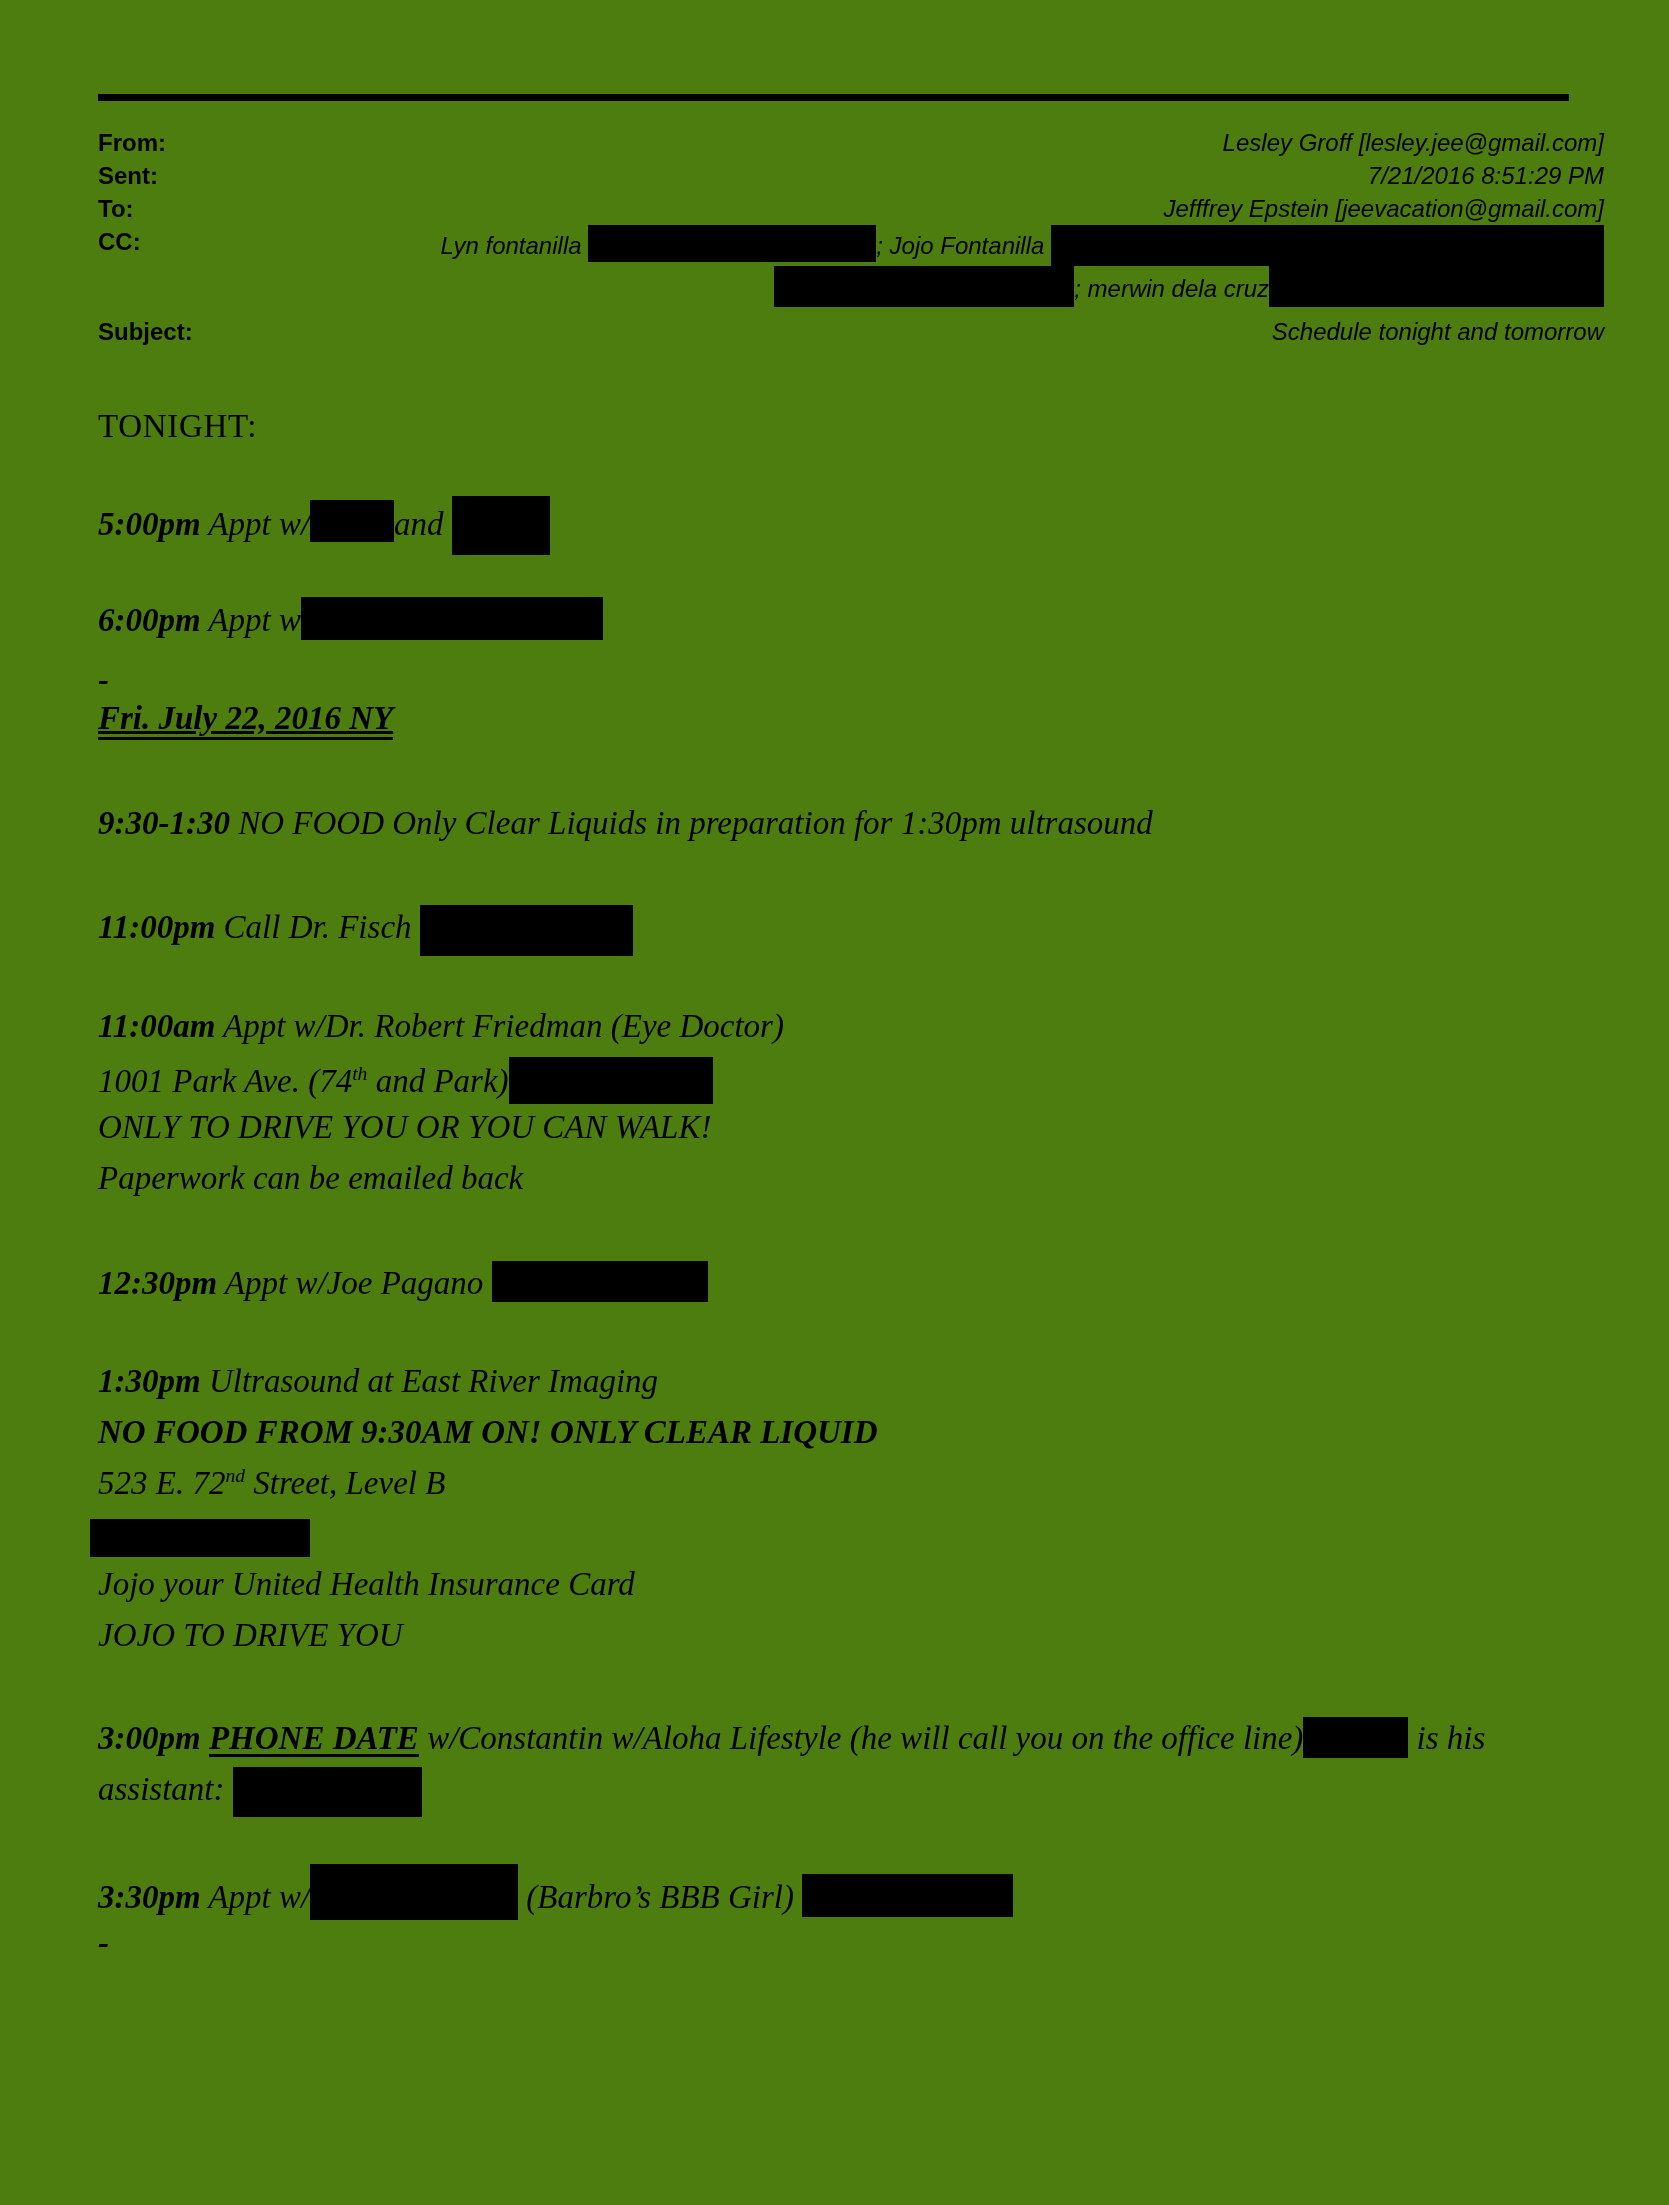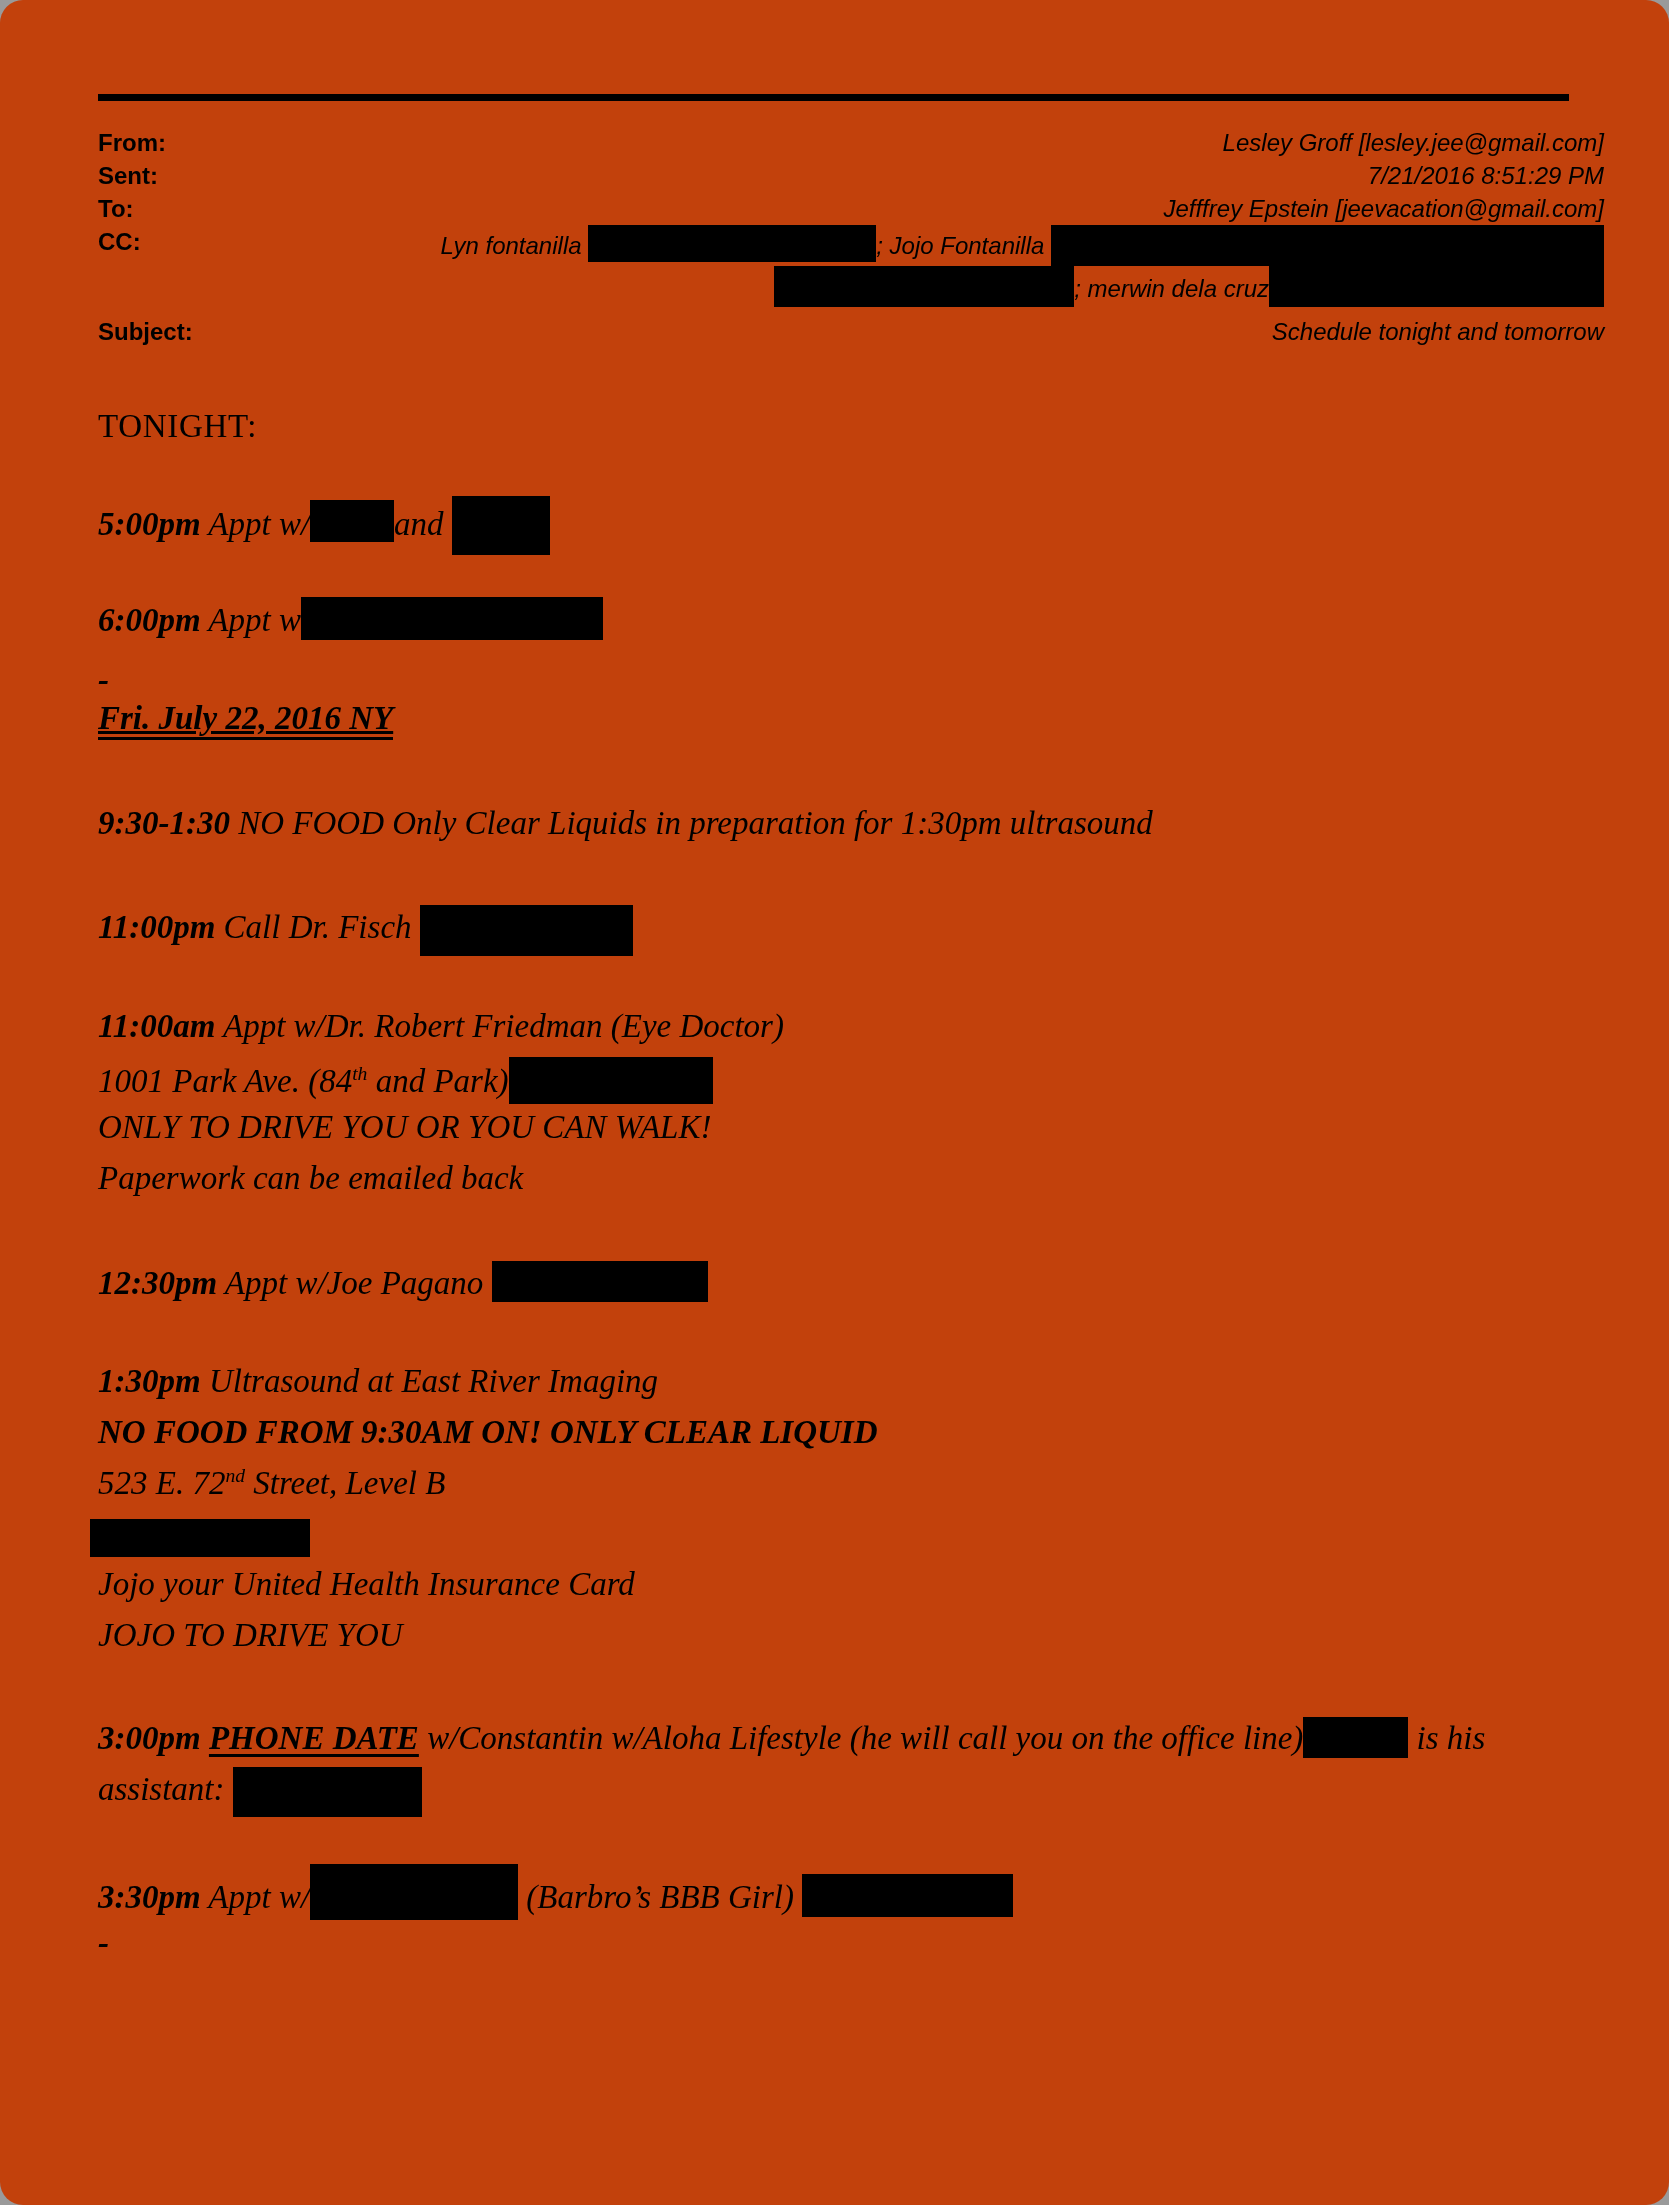--- a/index.html
+++ b/index.html
@@ -1,23 +1,22 @@
 <!DOCTYPE html>
 <html style="font-size:10.5px"><head>
 <meta charset="utf-8">
 <style>
   html,body{margin:0;padding:0;background:#9a9a9a;}
   #page{
     position:relative;
     width:1669px;height:2205px;
-    background:#c2410c;
+    background:#4d7c0f;
     overflow:hidden;
     font-family:"Liberation Serif", serif;
     color:#000;
-    border-radius:23px;
   }
   
   #top-rule{
     position:absolute;left:98px;top:94px;width:1471px;height:6.5px;
     background:#000;
   }
   
   #header-rows{
     position:absolute;left:98px;top:126px;width:1506px;
     font-family:"Liberation Sans", sans-serif;
@@ -85,21 +84,21 @@
 
   <div id="body-lines">
       <div class="bline" style="top: 407px;"><span class="seg-p">TONIGHT:</span></div>
       <div class="bline" style="top: 496px;"><span class="seg-bi">5:00pm</span><span class="seg-i"> Appt w/</span><span class="redaction" style="width: 84px; height: 42px; vertical-align: -6.5px;"></span><span class="seg-i">and </span><span class="redaction" style="width: 98px; height: 59px; vertical-align: -19.6px;"></span></div>
       <div class="bline" style="top: 597px;"><span class="seg-bi">6:00pm</span><span class="seg-i"> Appt w</span><span class="redaction" style="width: 302px; height: 43px; vertical-align: -9.2px;"></span></div>
       <div class="bline" style="top: 661px;"><span class="seg-bi">-</span></div>
       <div class="bline" style="top: 699px;"><span class="seg-bi line-underline">Fri. July 22, 2016 NY</span></div>
       <div class="bline" style="top: 804px;"><span class="seg-bi">9:30-1:30</span><span class="seg-i"> NO FOOD Only Clear Liquids in preparation for 1:30pm ultrasound</span></div>
       <div class="bline" style="top: 905px;"><span class="seg-bi">11:00pm</span><span class="seg-i"> Call Dr. Fisch </span><span class="redaction" style="width: 213px; height: 51px; vertical-align: -18.3px;"></span></div>
       <div class="bline" style="top: 1007px;"><span class="seg-bi">11:00am</span><span class="seg-i"> Appt w/Dr. Robert Friedman (Eye Doctor)</span></div>
-      <div class="bline" style="top: 1057px;"><span class="seg-i">1001 Park Ave. (84</span><span class="seg-sup">th</span><span class="seg-i"> and Park)</span><span class="redaction" style="width: 204px; height: 47px; vertical-align: -11.8px;"></span></div>
+      <div class="bline" style="top: 1057px;"><span class="seg-i">1001 Park Ave. (74</span><span class="seg-sup">th</span><span class="seg-i"> and Park)</span><span class="redaction" style="width: 204px; height: 47px; vertical-align: -11.8px;"></span></div>
       <div class="bline" style="top: 1108px;"><span class="seg-i">ONLY TO DRIVE YOU OR YOU CAN WALK!</span></div>
       <div class="bline" style="top: 1159px;"><span class="seg-i">Paperwork can be emailed back</span></div>
       <div class="bline" style="top: 1261px;"><span class="seg-bi">12:30pm</span><span class="seg-i"> Appt w/Joe Pagano </span><span class="redaction" style="width: 216px; height: 41px; vertical-align: -7.9px;"></span></div>
       <div class="bline" style="top: 1362px;"><span class="seg-bi">1:30pm</span><span class="seg-i"> Ultrasound at East River Imaging</span></div>
       <div class="bline" style="top: 1413px;"><span class="seg-bi">NO FOOD FROM 9:30AM ON!  ONLY CLEAR LIQUID</span></div>
       <div class="bline" style="top: 1464px;"><span class="seg-i">523 E. 72</span><span class="seg-sup">nd</span><span class="seg-i"> Street, Level B</span></div>
       <div class="bline" style="top: 1565px;"><span class="seg-i">Jojo your United Health Insurance Card</span></div>
       <div class="bline" style="top: 1616px;"><span class="seg-i">JOJO TO DRIVE YOU</span></div>
       <div class="bline" style="top: 1717px;"><span class="seg-bi">3:00pm </span><span class="seg-bi seg-u">PHONE DATE</span><span class="seg-i"> w/Constantin w/Aloha Lifestyle (he will call you on the office line)</span><span class="redaction" style="width: 105px; height: 41px; vertical-align: -9.2px;"></span><span class="seg-i"> is his</span></div>
       <div class="bline" style="top: 1767px;"><span class="seg-i">assistant:  </span><span class="redaction" style="width: 189px; height: 50px; vertical-align: -17px;"></span></div>

